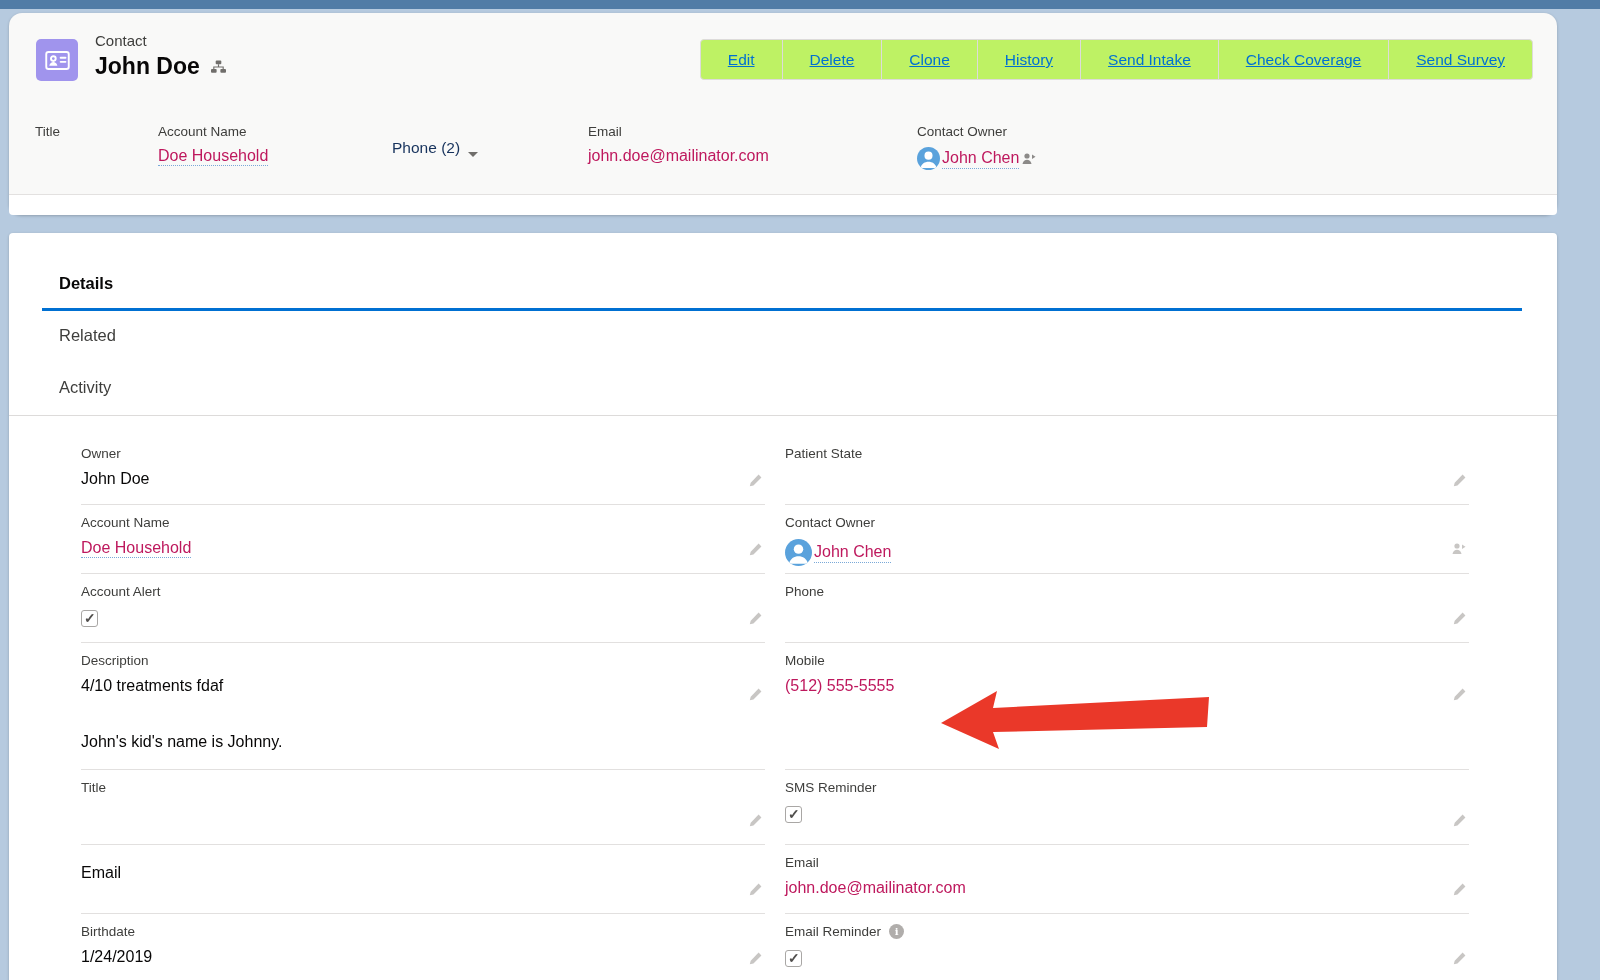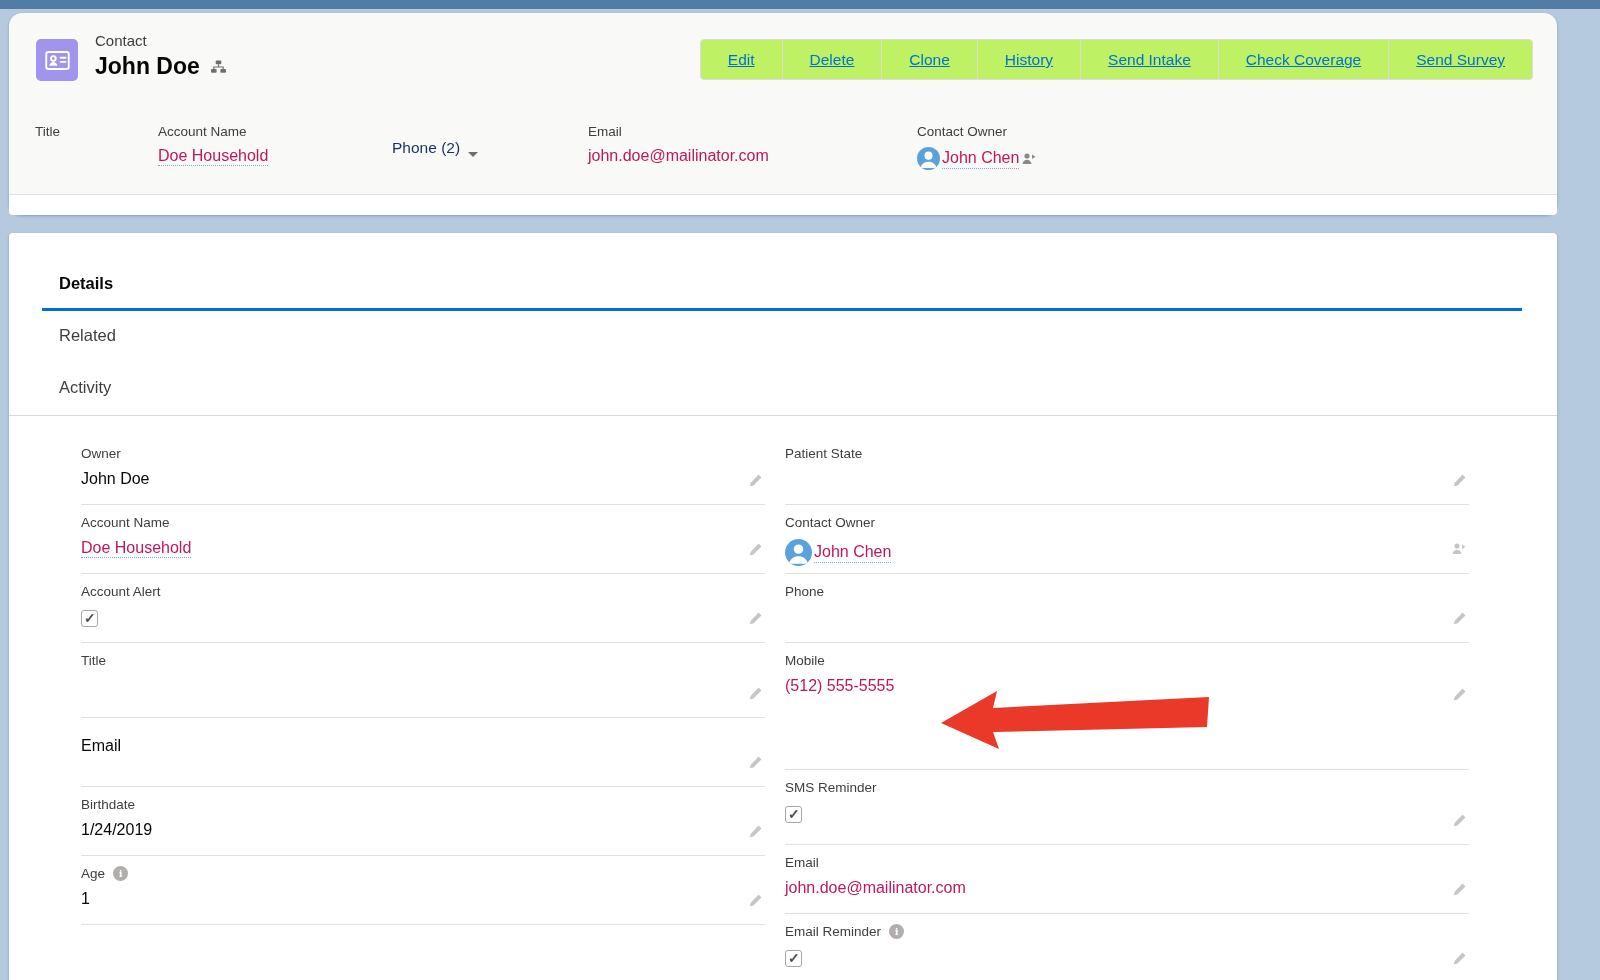--- a/index.html
+++ b/index.html
@@ -235,20 +235,32 @@
       <div class="frow h69">
         <div class="flabel">
             <span>Account Alert</span>
           </div>
         <div class="checkbox" data-checked="true"></div>
         <button class="edit-btn"><svg width="15" height="15" viewBox="0 0 16 16" fill="currentColor">
               <path d="M11.3 1.7l3 3L5.8 13.2l-3.9 1 1-3.9z"></path>
             </svg></button>
       </div>
 
+      <div class="frow h127 row-tall">
+        <div class="flabel">
+            <span>Description</span>
+          </div>
+        <div class="fvalue">
+          <span>4/10 treatments fdaf</span>
+          <span class="line2">John's kid's name is Johnny.</span>
+        </div>
+        <button class="edit-btn"><svg width="15" height="15" viewBox="0 0 16 16" fill="currentColor">
+              <path d="M11.3 1.7l3 3L5.8 13.2l-3.9 1 1-3.9z"></path>
+            </svg></button>
+      </div>
 
       <div class="frow h75">
         <div class="flabel">
             <span>Title</span>
           </div>
         <div class="fvalue"></div>
         <button class="edit-btn"><svg width="15" height="15" viewBox="0 0 16 16" fill="currentColor">
               <path d="M11.3 1.7l3 3L5.8 13.2l-3.9 1 1-3.9z"></path>
             </svg></button>
       </div>

